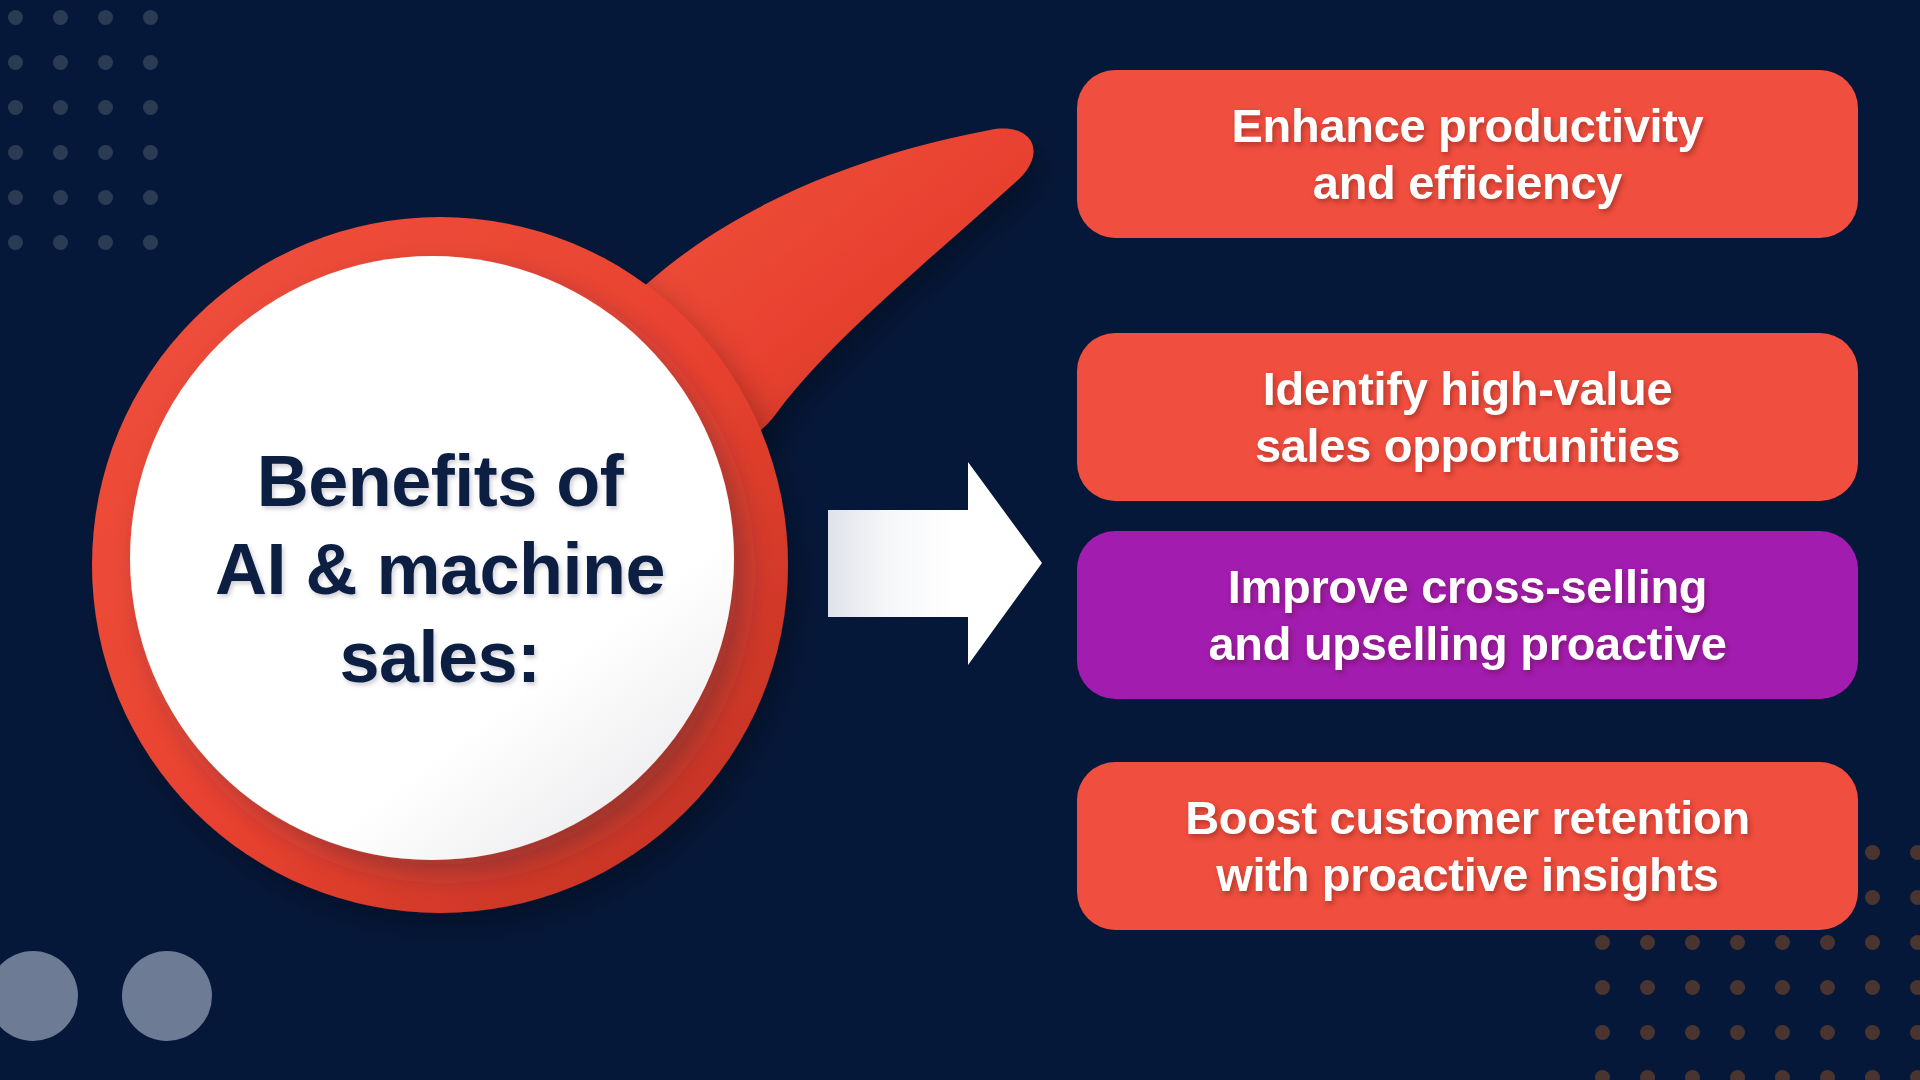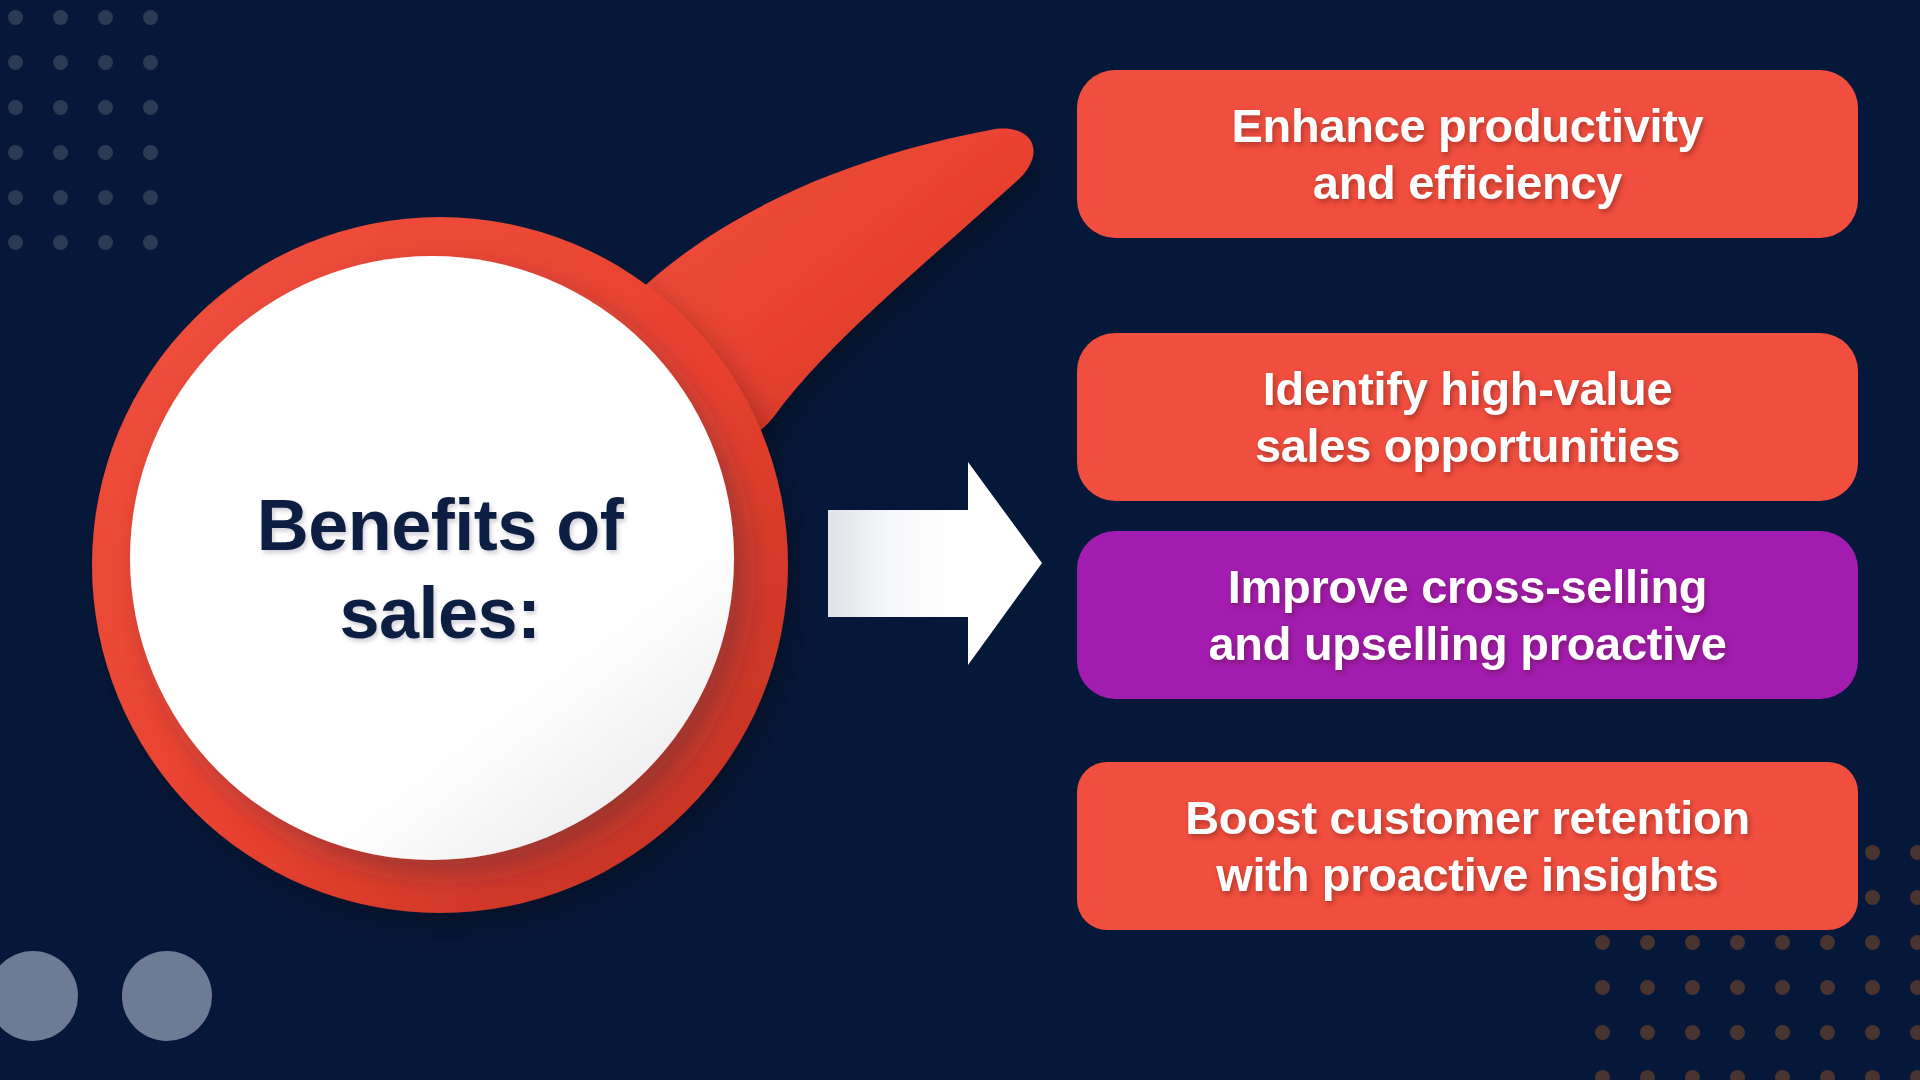--- a/index.html
+++ b/index.html
@@ -60,21 +60,21 @@
     line-height:1.22;
     text-align:center;
     letter-spacing:-0.3px;
     text-shadow:2px 3px 5px rgba(70,18,12,.35);
   }
   .card-text .ln{display:block;white-space:nowrap;}
 
   .c0{top:0px;}
   .c1{top:231px;margin-top:32px;}
   .c2{top:461px;}
-  .c3{top:692px;border-radius:30px;}
+  .c3{top:692px;}
 </style>
 </head>
 <body style="background: rgb(6, 24, 58);">
 
 <div id="stage">
 
   <div class="dotfield" id="dots-topleft" style="left:8px;top:10px;width:200px;height:280px;">
       <span class="dot" style="left: 0px; top: 0px; width: 15px; height: 15px; background: rgb(43, 59, 84);"></span>
       <span class="dot" style="left: 45px; top: 0px; width: 15px; height: 15px; background: rgb(43, 59, 84);"></span>
       <span class="dot" style="left: 90px; top: 0px; width: 15px; height: 15px; background: rgb(43, 59, 84);"></span>
@@ -198,20 +198,21 @@
                L 968 500
                L 968 452
                L 1042 553
                L 968 655
                L 968 607
                L 828 607 Z" fill="url(#gArrow)"></path>
     </svg>
 
     <div id="bubble-text" style="color: rgb(12, 31, 66);">
         <span class="ln">Benefits of</span>
+        <span class="ln">AI &amp; machine</span>
         <span class="ln">sales:</span>
       </div>
   </div>
 
   <div id="cards">
 
     <div class="card c0" style="background: rgb(240, 78, 62);">
       <div class="card-text" style="color: rgb(255, 255, 255);">
           <span class="ln">Enhance productivity</span>
           <span class="ln">and efficiency</span>

